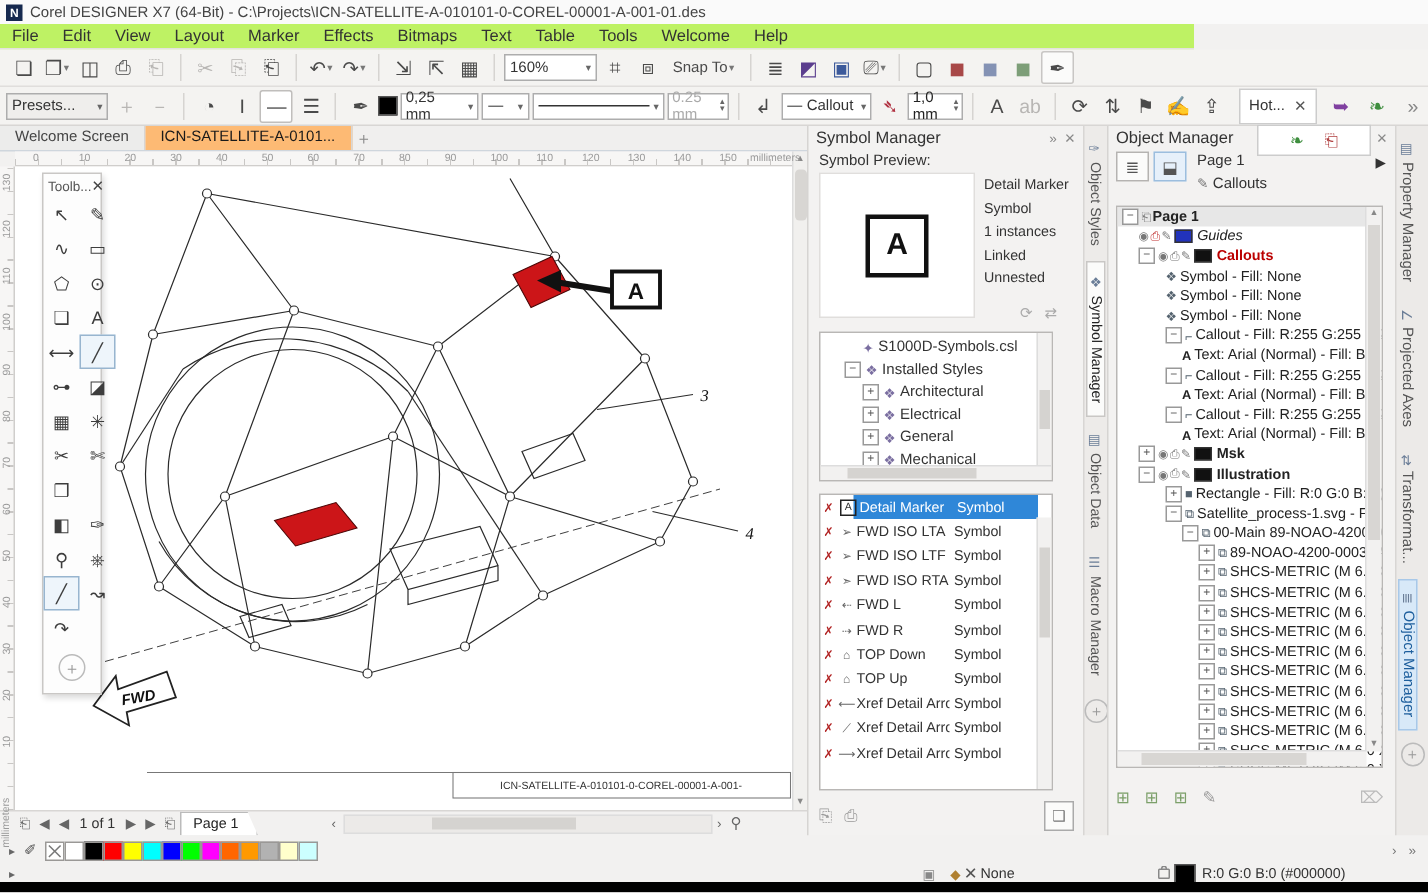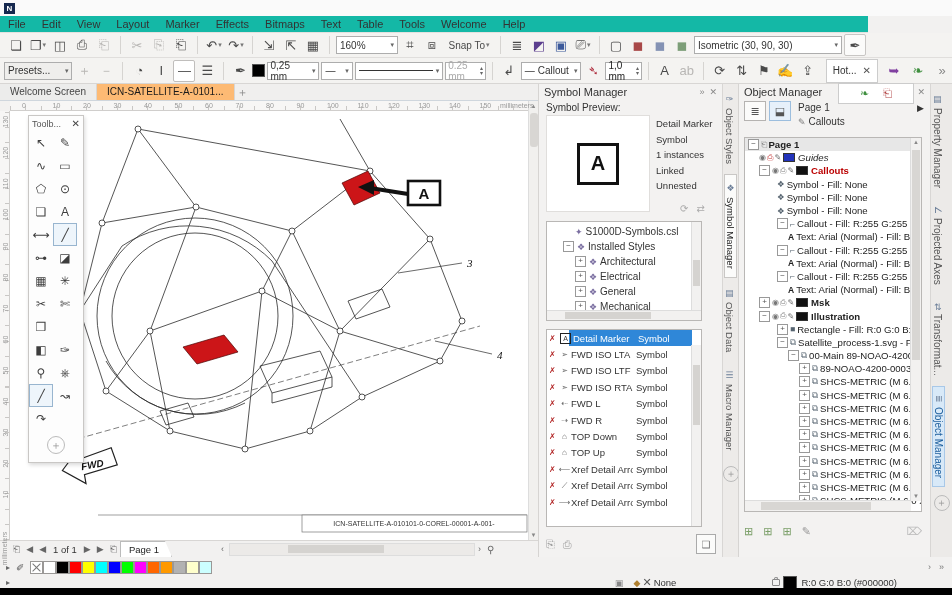--- a/index.html
+++ b/index.html
@@ -3,21 +3,21 @@
 <meta charset="utf-8">
 <style>
   html,body{margin:0;padding:0;}
   body{width:952px;height:595px;overflow:hidden;font-family:"Liberation Sans",sans-serif;font-size:11px;color:#222;background:#f2f1f0;}
   #app{position:relative;width:952px;height:595px;background:#f2f1f0;overflow:hidden;}
   .abs{position:absolute;}
   
   #titlebar{left:0;top:0;width:952px;height:16px;background:#fafafa;display:flex;align-items:center;gap:5px;padding-left:4px;box-sizing:border-box;}
   #applogo{width:11px;height:11px;background:#16294f;color:#fff;font-size:8px;font-weight:bold;display:flex;align-items:center;justify-content:center;}
   #titletext{font-size:10px;color:#444;white-space:nowrap;}
-  #menubar{left:0;top:16px;width:868px;height:17px;background:#14b8a6;display:flex;border-bottom:1px solid #e3e1df;box-sizing:border-box;}
+  #menubar{left:0;top:16px;width:796px;height:17px;background:#bef264;display:flex;border-bottom:1px solid #e3e1df;box-sizing:border-box;}
   .menuitem{padding:0 8px;line-height:16px;font-size:11px;color:#333;cursor:default;}
   
   .toolbar{display:flex;align-items:center;box-sizing:border-box;background:#f4f3f1;}
   #toolbar1{left:0;top:33px;width:952px;height:25px;border-bottom:1px solid #e0dedc;padding-left:6px;gap:2px;}
   #toolbar2{left:0;top:58px;width:952px;height:26px;border-bottom:1px solid #d8d6d4;padding-left:4px;gap:2px;}
   .tbtn{min-width:20px;height:20px;display:flex;align-items:center;justify-content:center;font-size:13px;color:#4a4a4a;border-radius:2px;}
   .tbtn.dis{color:#b8b6b4;}
   .tbtn .dd{font-size:7px;color:#777;margin-left:1px;}
   .tsep{width:1px;height:18px;background:#d6d4d1;margin:0 4px;}
   .combo{background:#fff;border:1px solid #adadad;height:18px;display:flex;align-items:center;padding:0 3px;font-size:10px;color:#333;box-sizing:border-box;gap:3px;}
@@ -37,21 +37,21 @@
   #hruler .marks{position:absolute;left:0;bottom:0;width:100%;height:4px;background:repeating-linear-gradient(90deg,#c9c7c5 0 1px,transparent 1px 15.25px);}
   #vruler{left:0;top:111px;width:10px;height:429px;background:#f7f6f5;border-right:1px solid #d0cecc;box-sizing:border-box;}
   #vruler .tick{position:absolute;left:0px;font-size:7px;color:#999;transform:rotate(-90deg);transform-origin:center;width:10px;text-align:center;}
   #vruler .marks{position:absolute;right:0;top:0;width:4px;height:100%;background:repeating-linear-gradient(0deg,#c9c7c5 0 1px,transparent 1px 15.25px);}
   .unitlabel{position:absolute;font-size:7px;color:#999;}
   #canvas{left:10px;top:111px;width:518px;height:429px;background:#ffffff;overflow:hidden;}
   #vscroll{left:528px;top:101px;width:10px;height:439px;background:#f1f0ee;border-left:1px solid #ddd;box-sizing:border-box;display:flex;flex-direction:column;align-items:center;}
   .scar{font-size:6px;color:#888;line-height:10px;}
   #vthumb{width:8px;height:34px;background:#d8d6d3;border-radius:3px;margin-top:2px;}
   
-  #toolbox{left:28px;top:115px;width:56px;height:348px;background:#fdfdfd;border:1px solid #c9c7c5;box-shadow:1px 2px 4px rgba(0,0,0,.15);box-sizing:border-box;}
+  #toolbox{left:28px;top:115px;width:40px;height:348px;background:#fdfdfd;border:1px solid #c9c7c5;box-shadow:1px 2px 4px rgba(0,0,0,.15);box-sizing:border-box;}
   #toolbox header{display:flex;align-items:center;justify-content:space-between;height:15px;padding:0 3px;font-size:9px;color:#555;}
   #toolgrid{display:grid;grid-template-columns:24px 24px;}
   .tool{height:23px;display:flex;align-items:center;justify-content:center;font-size:12px;color:#3d3d3d;}
   .tool.sel{border:1px solid #98b5cf;background:#eef5fb;box-sizing:border-box;}
   #tbplus{width:16px;height:16px;border:1px solid #bbb;border-radius:50%;color:#999;font-size:11px;display:flex;align-items:center;justify-content:center;margin:6px auto 0;}
   
   .docker{background:#f3f2f1;border-left:1px solid #d6d4d2;box-sizing:border-box;}
   .dockertitle{height:16px;display:flex;align-items:center;padding:0 5px;font-size:11px;color:#333;}
   .dockertitle .dticons{margin-left:auto;color:#888;font-size:9px;display:flex;gap:5px;}
   #symdock{left:538px;top:84px;width:184px;height:473px;}
@@ -147,20 +147,21 @@
   .minilock:before{content:"";position:absolute;left:1px;top:-3px;width:2px;height:2px;border:1px solid #888;border-bottom:none;border-radius:2px 2px 0 0;}
   .bigx{color:#555;font-size:11px;margin:0 2px;}
 </style>
 </head>
 <body>
 
 <div id="app">
 
   <div id="titlebar" class="abs">
     <div id="applogo">N</div>
+    <div id="titletext">Corel DESIGNER X7 (64-Bit) - C:\Projects\ICN-SATELLITE-A-010101-0-COREL-00001-A-001-01.des</div>
   </div>
 
   <div id="menubar" class="abs">
       <span class="menuitem">File</span>
       <span class="menuitem">Edit</span>
       <span class="menuitem">View</span>
       <span class="menuitem">Layout</span>
       <span class="menuitem">Marker</span>
       <span class="menuitem">Effects</span>
       <span class="menuitem">Bitmaps</span>
@@ -208,24 +209,20 @@
         <span class="tbtn">≣</span>
         <span class="tbtn" style="color: rgb(91, 62, 142);">◩</span>
         <span class="tbtn" style="color: rgb(60, 90, 155);">▣</span>
         <span class="tbtn">⎚<span class="dd">▾</span></span>
         <span class="tsep"></span>
         <span class="tbtn">▢</span>
         <span class="tbtn" style="color: rgb(168, 72, 72);">◼</span>
         <span class="tbtn" style="color: rgb(132, 146, 180);">◼</span>
         <span class="tbtn" style="color: rgb(125, 158, 120);">◼</span>
       </span>
-    <span class="combo" style="width:148px;">
-      <span>Isometric (30, 90, 30)</span>
-        <span class="car">▾</span>
-    </span>
     <span class="tbtn" style="border:1px solid #c8c6c4;background:#fbfbfa;">✒</span>
   </div>
 
   <div id="toolbar2" class="abs toolbar">
     <span class="combo" style="width:86px;background:#efeeec;">
       <span>Presets...</span>
         <span class="car">▾</span>
     </span>
     <span id="tb2g1" style="display:flex;align-items:center;gap:2px;">
         <span class="tbtn dis">＋</span>

